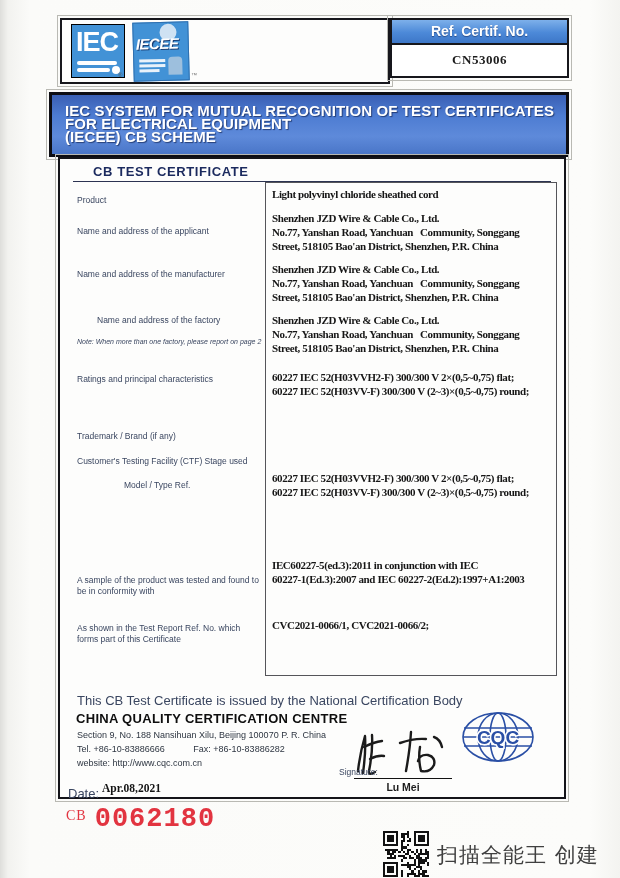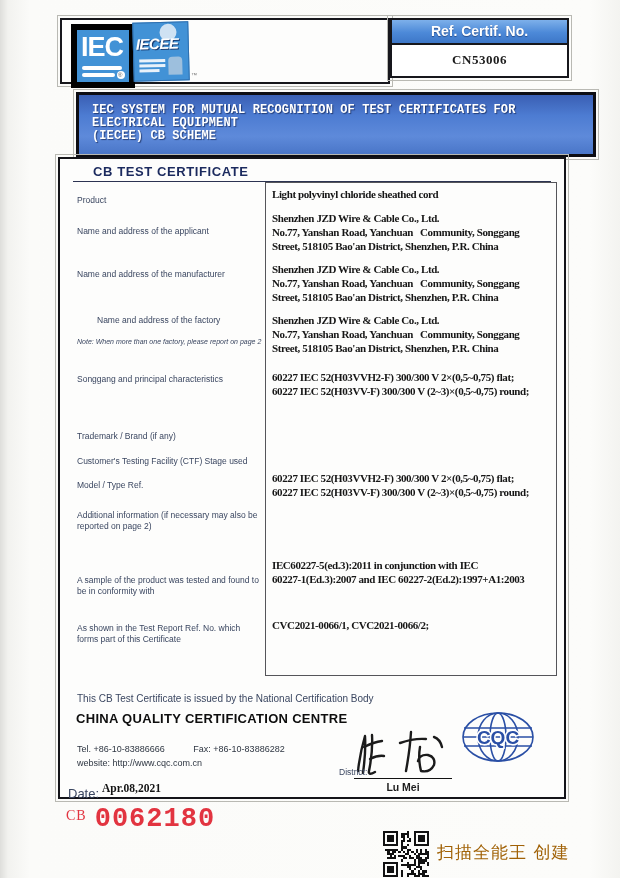--- a/index.html
+++ b/index.html
@@ -10,21 +10,21 @@
     font-family:"Liberation Sans",sans-serif;
     -webkit-font-smoothing:antialiased;
   }
   .abs{position:absolute;}
   
   .logos-box{
     left:60px;top:18px;width:326px;height:62px;background:#fdfdfc;
     border:2px solid #17171c;outline:1px solid #b9b9b3;outline-offset:2px;
   }
   .iec-logo{position:absolute;left:9px;top:4px;width:52px;height:52px;background:var(--logo-blue);
-    border:6px solid #000000;}
+    border:1px solid #000000;}
   .iec-text{position:absolute;left:4px;top:2px;font-weight:bold;font-size:27px;color:#fff;
     letter-spacing:-1px;font-family:"Liberation Sans",sans-serif;}
   .iec-bar{position:absolute;left:5px;height:4px;background:#fff;border-radius:2px;}
   .iec-bar.b1{top:36px;width:40px;}
   .iec-bar.b2{top:43px;width:33px;}
   .iec-dot{position:absolute;left:40px;top:41px;width:8px;height:8px;background:#fff;border-radius:50%;}
   .iec-r{position:absolute;left:56px;top:52px;font-size:6px;color:#555;}
   .iecee-logo{position:absolute;left:71px;top:2px;width:54px;height:57px;background:var(--logo-blue);
     border:1px solid #2f6fae;transform:rotate(-1.5deg);overflow:hidden;}
   .iecee-circle{position:absolute;left:26px;top:1px;width:17px;height:17px;border-radius:50%;background:#cfe2f3;}
@@ -40,26 +40,26 @@
   .ref-box{left:390px;top:18px;width:175px;height:56px;background:#fff;
     border:2px solid #17171c;outline:1px solid #b9b9b3;outline-offset:2px;}
   .ref-header{position:absolute;left:0;top:0;right:0;height:23px;
     background:linear-gradient(180deg,#7db0ea 0%,#4c89d8 55%,#3d77c8 100%);
     border-bottom:2px solid #17171c;color:#fff;font-weight:bold;font-size:14px;
     text-align:center;line-height:23px;text-shadow:0 1px 1px rgba(20,40,90,.6);}
   .ref-value{position:absolute;left:0;top:25px;right:0;height:30px;
     font-family:"Liberation Serif",serif;font-weight:bold;font-size:13px;color:#1c1c1c;
     text-align:center;line-height:30px;letter-spacing:0.5px;}
   
-  .banner{left:76px;top:92px;width:501px;height:50px;
+  .banner{left:49px;top:92px;width:501px;height:50px;
     background:linear-gradient(180deg,var(--banner-blue-dark) 0%,var(--banner-blue) 35%,#5e8ada 70%,#4a76c8 100%);
     border:3px solid #0d0d13;outline:1px solid #b9b9b3;outline-offset:2px;
-    color:#fff;font-weight:bold;font-size:12px;line-height:13px;
+    color:#fff;font-weight:bold;font-size:15px;line-height:13px;
     padding:9px 0 0 13px;white-space:pre-line;
-    text-shadow:1px 1px 1px rgba(12,28,70,.65);letter-spacing:0.1px;font-family:Liberation Mono, monospace;}
+    text-shadow:1px 1px 1px rgba(12,28,70,.65);letter-spacing:0.1px;}
   
   .main{left:58px;top:157px;width:504px;height:638px;background:#fdfdfc;
     border:2.5px solid #141419;outline:1px solid #b9b9b3;outline-offset:2px;}
   .cert-title{position:absolute;left:16px;top:5px;font-size:13px;font-weight:bold;
     color:var(--navy);letter-spacing:0.6px;margin-left:17px;}
   .title-rule{position:absolute;left:13px;right:13px;top:22px;border-top:1.5px solid #2c3352;}
   .value-box{position:absolute;left:205px;top:23px;width:290px;height:492px;
     border:1px solid #55555a;background:#fdfdfc;}
   .lbl{position:absolute;left:17px;width:185px;font-size:8.5px;line-height:10.5px;
     color:var(--label-color);}
@@ -68,47 +68,47 @@
   .val{position:absolute;left:212px;width:280px;font-family:"Liberation Serif",serif;
     font-weight:bold;font-size:11px;line-height:14px;color:#161616;
     white-space:pre;letter-spacing:-0.4px;}
   .lbl-1{top:36px;}  .val-1{top:28px;}
   .lbl-2{top:67px;}  .val-2{top:52px;}
   .lbl-3{top:110px;} .val-3{top:103px;}
   .lbl-4{top:156px;margin-left:20px;} .note-4{top:179px;} .val-4{top:154px;}
   .lbl-5{top:215px;} .val-5{top:211px;}
   .lbl-6{top:261px;margin-top:11px;}
   .lbl-7{top:297px;}
-  .lbl-8{top:321px;} .val-8{top:312px;}
+  .lbl-8{top:321px;margin-left:47px;} .val-8{top:312px;}
   .lbl-9{top:351px;} .val-9{top:350px;}
   .lbl-10{top:416px;} .val-10{top:399px;}
   .lbl-11{top:464px;} .val-11{top:459px;}
   
-  .issued-by{position:absolute;left:17px;top:534px;font-size:10px;color:var(--label-color);}
+  .issued-by{position:absolute;left:17px;top:534px;font-size:13px;color:var(--label-color);}
   .org-name{position:absolute;left:16px;top:552px;font-size:13px;font-weight:bold;color:#0e0e0e;letter-spacing:0.3px;}
   .org-line{position:absolute;left:17px;font-size:9px;color:#2e3642;}
   .org-address{top:571px;}
   .org-telfax{top:585px;}
   .org-telfax .fax{margin-left:26px;}
   .org-website{top:599px;}
   .date-label{position:absolute;left:8px;top:627px;font-size:13px;color:var(--label-color);}
   .date-value{position:absolute;left:42px;top:623px;font-family:"Liberation Serif",serif;
     font-weight:bold;font-size:11.5px;color:#141414;}
   .sig-label{position:absolute;left:279px;top:608px;font-size:8.5px;color:var(--label-color);}
   .sig-drawing{position:absolute;left:288px;top:568px;}
   .sig-line{position:absolute;left:294px;top:619px;width:98px;border-top:1.5px solid #121212;}
   .signer{position:absolute;left:294px;top:622px;width:98px;text-align:center;
     font-size:10.5px;font-weight:bold;color:#1d1d1d;}
   .cqc-logo{position:absolute;left:400px;top:551px;}
   
   .stamp{left:66px;top:804px;color:var(--stamp-red);}
   .stamp .prefix{font-family:"Liberation Serif",serif;font-size:14px;vertical-align:6px;margin-right:8px;letter-spacing:1px;}
   .stamp .number{font-family:"Liberation Mono",monospace;font-weight:bold;font-size:27px;letter-spacing:1px;}
   .qr-block{left:383px;top:831px;}
-  .qr-caption{left:437px;top:841px;font-family:"DejaVu Sans",sans-serif;font-size:17px;color:#a16207;letter-spacing:1px;}
+  .qr-caption{left:437px;top:841px;font-family:"DejaVu Sans",sans-serif;font-size:21px;color:#404040;letter-spacing:1px;}
 </style>
 </head>
 <body>
 
 <div class="abs logos-box">
   <div class="iec-logo">
     <span class="iec-text">IEC</span>
     <span class="iec-bar b1"></span>
     <span class="iec-bar b2"></span>
     <span class="iec-dot"></span>
@@ -148,43 +148,43 @@
   <div class="val val-3">Shenzhen JZD Wire &amp; Cable Co., Ltd.
 No.77, Yanshan Road, Yanchuan   Community, Songgang
 Street, 518105 Bao'an District, Shenzhen, P.R. China</div>
 
   <div class="lbl lbl-4">Name and address of the factory</div>
   <div class="note note-4">Note: When more than one factory, please report on page 2</div>
   <div class="val val-4">Shenzhen JZD Wire &amp; Cable Co., Ltd.
 No.77, Yanshan Road, Yanchuan   Community, Songgang
 Street, 518105 Bao'an District, Shenzhen, P.R. China</div>
 
-  <div class="lbl lbl-5">Songgang and principal characteristics</div>
+  <div class="lbl lbl-5">Ratings and principal characteristics</div>
   <div class="val val-5">60227 IEC 52(H03VVH2-F) 300/300 V 2×(0,5~0,75) flat;
 60227 IEC 52(H03VV-F) 300/300 V (2~3)×(0,5~0,75) round;</div>
 
   <div class="lbl lbl-6">Trademark / Brand (if any)</div>
 
   <div class="lbl lbl-7">Customer's Testing Facility (CTF) Stage used</div>
 
   <div class="lbl lbl-8">Model / Type Ref.</div>
   <div class="val val-8">60227 IEC 52(H03VVH2-F) 300/300 V 2×(0,5~0,75) flat;
 60227 IEC 52(H03VV-F) 300/300 V (2~3)×(0,5~0,75) round;</div>
 
-  <div class="lbl lbl-9">Additional information (if necessary may also be reported on page 2)</div>
 
   <div class="lbl lbl-10">A sample of the product was tested and found to be in conformity with</div>
   <div class="val val-10">IEC60227-5(ed.3):2011 in conjunction with IEC
 60227-1(Ed.3):2007 and IEC 60227-2(Ed.2):1997+A1:2003</div>
 
   <div class="lbl lbl-11">As shown in the Test Report Ref. No. which forms part of this Certificate</div>
   <div class="val val-11">CVC2021-0066/1, CVC2021-0066/2;</div>
 
   <div class="issued-by">This CB Test Certificate is issued by the National Certification Body</div>
   <div class="org-name">CHINA QUALITY CERTIFICATION CENTRE</div>
+  <div class="org-line org-address">Section 9, No. 188 Nansihuan Xilu, Beijing 100070 P. R. China</div>
   <div class="org-line org-telfax">
     <span class="tel">Tel. +86-10-83886666</span>
     <span class="fax">Fax: +86-10-83886282</span>
   </div>
   <div class="org-line org-website">website: http://www.cqc.com.cn</div>
 
   <div class="date-label">Date:</div>
   <div class="date-value">Apr.08,2021</div>
 
   <svg class="sig-drawing" width="112" height="52" viewBox="0 0 112 52">
@@ -192,21 +192,21 @@
       <path d="M10 44 Q12 26 17 9 Q18 24 15 46"></path>
       <path d="M16 20 Q26 15 34 14"></path>
       <path d="M24 8 Q25 24 21 44 Q20 49 27 45"></path>
       <path d="M22 32 Q30 28 36 29"></path>
       <path d="M52 16 Q66 11 78 12"></path>
       <path d="M63 5 Q62 22 58 44"></path>
       <path d="M72 20 Q70 32 73 44 Q82 46 86 38 Q88 30 80 28 Q72 27 70 34"></path>
       <path d="M86 10 Q92 12 94 20"></path>
     </g>
   </svg>
-  <div class="sig-label">District:</div>
+  <div class="sig-label">Signature:</div>
   <div class="sig-line"></div>
   <div class="signer">Lu Mei</div>
 
   <svg class="cqc-logo" width="76" height="54" viewBox="0 0 76 54">
     <g fill="none" stroke="#2a4fa5" stroke-width="1.6">
       <ellipse cx="38" cy="27" rx="35" ry="24"></ellipse>
       <ellipse cx="38" cy="27" rx="20" ry="24"></ellipse>
       <ellipse cx="38" cy="27" rx="8" ry="24"></ellipse>
       <path d="M4 18 H72 M3 27 H73 M4 36 H72"></path>
     </g>

